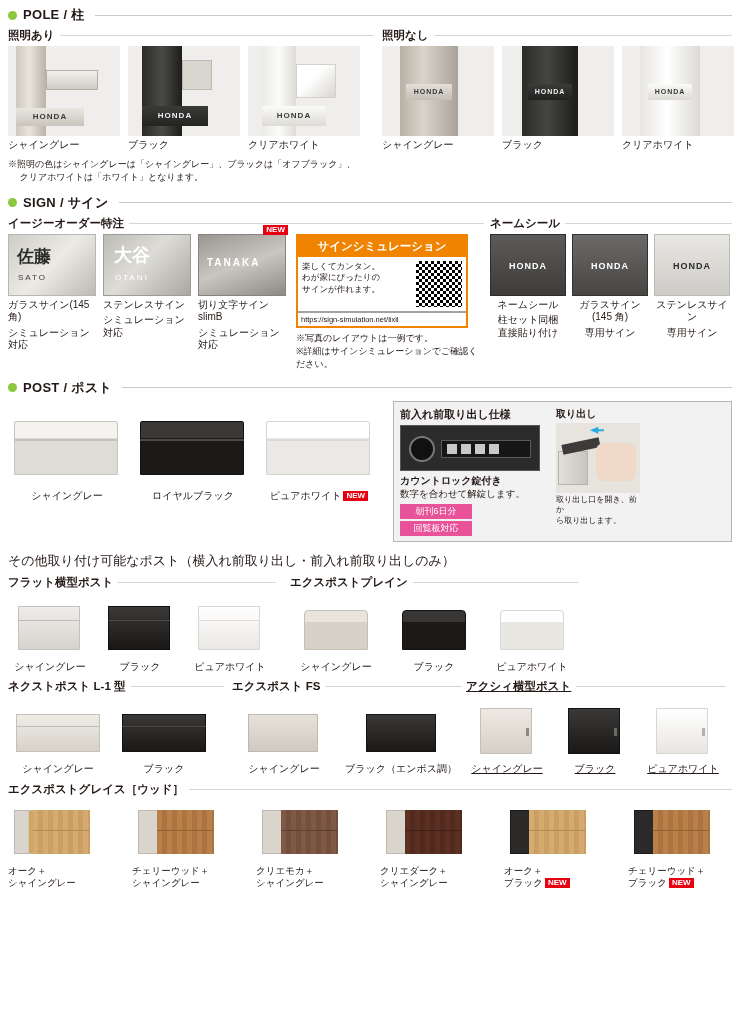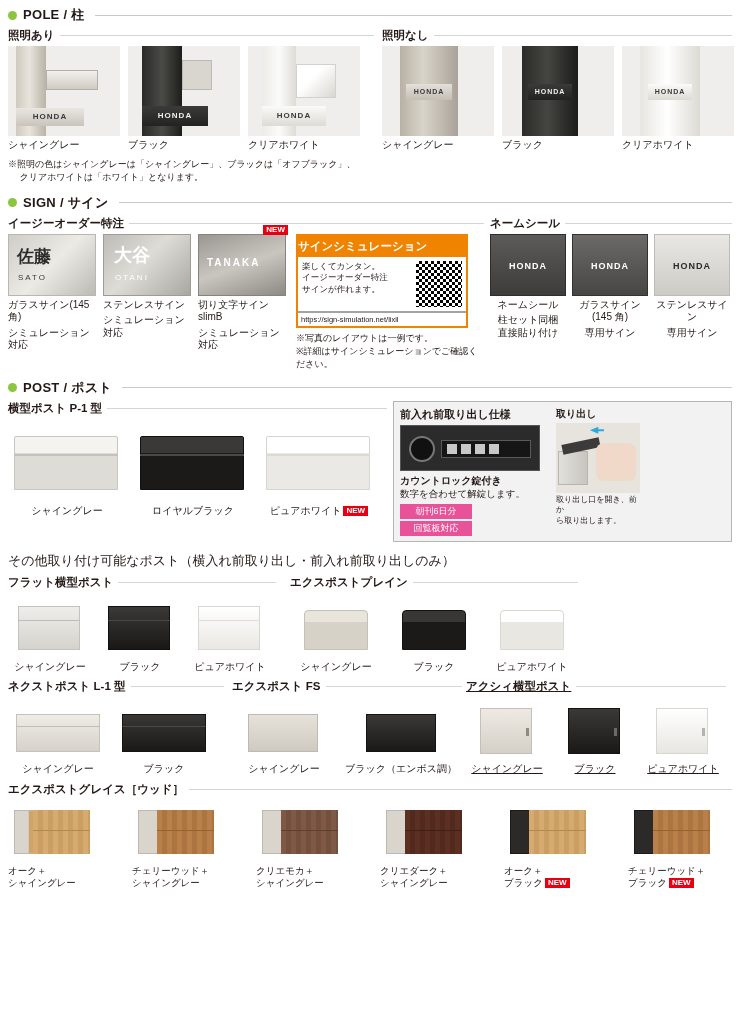--- a/index.html
+++ b/index.html
@@ -52,21 +52,21 @@
   .pole-img { width:112px; height:90px; position:relative; background:#efeeec; overflow:hidden; }
 
   
   .sign-wrap { display:flex; }
   .sign-left { width:480px; }
   .sign-right { width:244px; margin-left:6px; }
   .sign-items { display:flex; gap:7px; align-items:flex-start; }
   .sign-tile { width:88px; }
   .sign-img { width:88px; height:62px; position:relative; overflow:hidden; }
   .sim-box { width:172px; border:2px solid #f08300; background:#fff; }
-  .sim-title { background:#f08300; color:#fff; font-weight:bold; font-size:11.5px; padding:3px 0; }
+  .sim-title { background:#f08300; color:#fff; font-weight:bold; font-size:11.5px; text-align:center; padding:3px 0; }
   .sim-body { display:flex; padding:4px; gap:4px; }
   .sim-text { font-size:8.5px; line-height:1.35; flex:1; }
   .qr { width:46px; height:46px; background:
       repeating-conic-gradient(#000 0% 25%, #fff 0% 50%) 0 0/6px 6px; flex:0 0 auto; }
   .sim-url { font-size:7.5px; border-top:2px solid #a3a3a3; padding:2px 3px; color:#231815; }
 
   .seal-items { display:flex; gap:6px; }
   .seal-tile { width:76px; }
   .seal-img { width:76px; height:62px; position:relative; overflow:hidden; }
 
@@ -236,21 +236,21 @@
           <div class="cap">切り文字サイン slimB</div>
           <div class="cap" style="white-space:pre-line;">シミュレーション
 対応</div>
         </div>
 
         <div style="margin-left:3px;">
           <div class="sim-box">
             <div class="sim-title">サインシミュレーション</div>
             <div class="sim-body">
               <div class="sim-text" style="white-space:pre-line;">楽しくてカンタン。
-イージーオーダー特注
+わが家にぴったりの
 サインが作れます。</div>
               <div class="qr"></div>
             </div>
             <div class="sim-url">https://sign-simulation.net/lixil</div>
           </div>
           <div class="note" style="white-space:pre-line;margin-top:4px;">※写真のレイアウトは一例です。
 ※詳細はサインシミュレーションでご確認ください。</div>
         </div>
       </div>
     </div>
@@ -288,24 +288,20 @@
   </div>
 
   <div class="sec-head" style="margin-top:8px;justify-content:flex-end;">
     <span class="sec-dot"></span>
     <span class="sec-title">POST / ポスト</span>
     <span class="sec-rule"></span>
   </div>
 
   <div class="post-row">
     <div class="post-left">
-      <div class="sub-head">
-        <span class="sub-title">横型ポスト P-1 型</span>
-        <span class="sub-rule"></span>
-      </div>
       <div class="post-items" style="margin-top:8px;">
         <div class="post-tile">
           <div class="post-img">
             <div style="position:absolute;left:6px;top:12px;width:104px;height:54px;background:linear-gradient(180deg,#f4f3f0 0 30%,#dedcd6 31% 100%);border:1px solid #c8c6c0;border-radius:2px 2px 0 0;"></div>
             <div style="position:absolute;left:6px;top:30px;width:104px;height:2px;background:#c4c2bc;"></div>
           </div>
           <div class="cap cap-c">シャイングレー</div>
         </div>
         <div class="post-tile">
           <div class="post-img">

